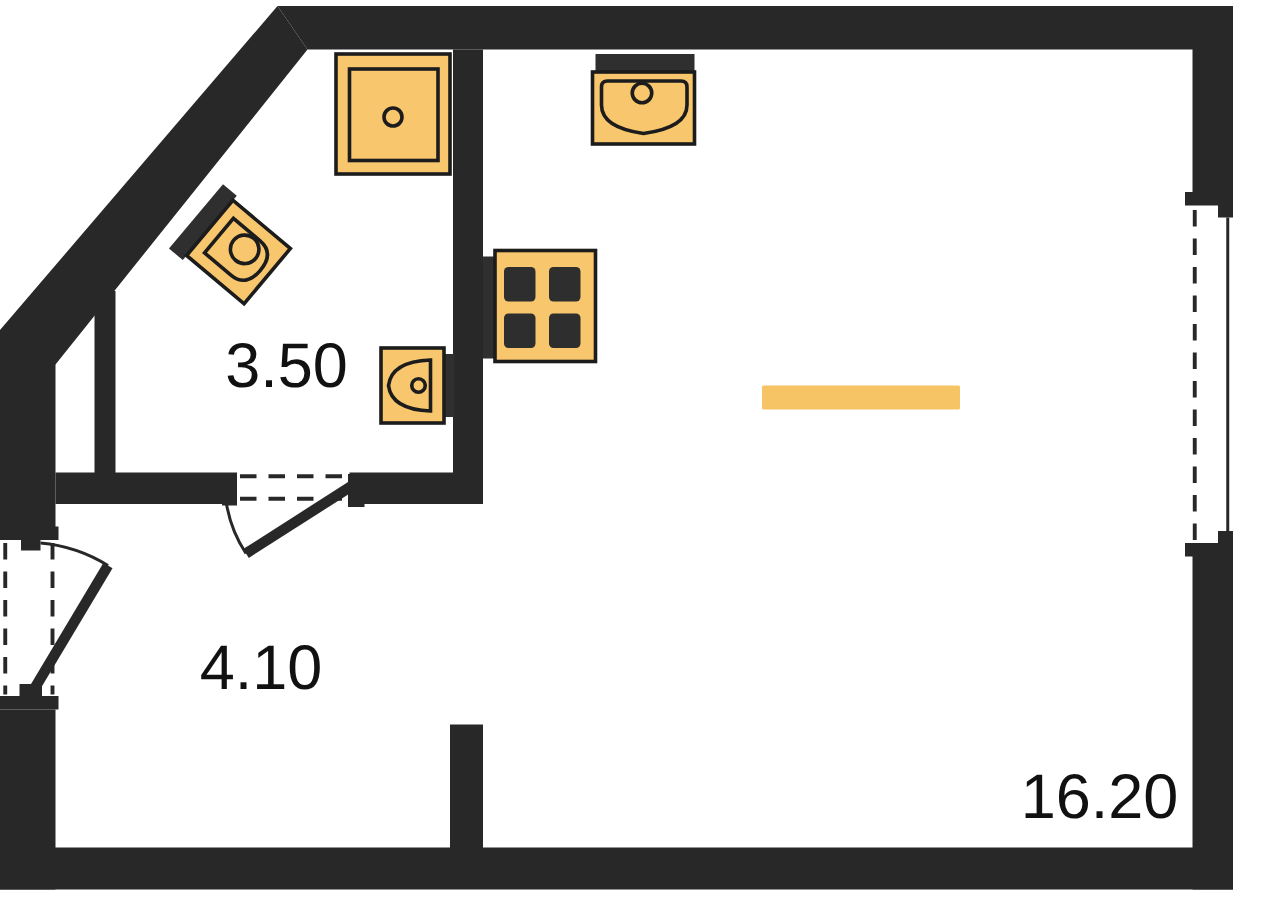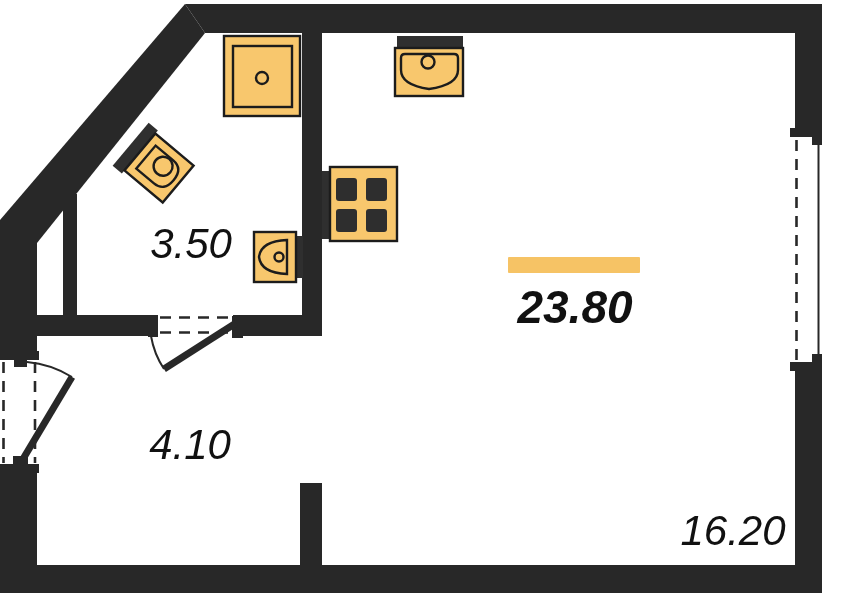--- a/index.html
+++ b/index.html
@@ -1,17 +1,17 @@
 <!DOCTYPE html>
 <html><head>
 <meta charset="utf-8">
 <style>
   html,body{margin:0;padding:0;background:#fff;}
   .stage{position:relative;width:822px;height:600px;background:var(--bg,#fff);overflow:hidden;
-         font-family:"Liberation Sans",sans-serif;font-style:italic;}
+         font-family:"Liberation Sans",sans-serif;}
   svg{position:absolute;left:0;top:0;}
   .wall{fill:var(--wall);stroke:none;}
   .sill{fill:var(--wall);}
   .tab{fill:var(--wall);}
   .dash{stroke:var(--wall);stroke-width:2.6;fill:none;stroke-dasharray:11 8;}
   .thin{stroke:var(--wall);stroke-width:2;fill:none;}
   .leaf{stroke:var(--wall);stroke-width:7;fill:none;}
   .arc{stroke:var(--wall);stroke-width:2;fill:none;}
   .strip{fill:#2f2f2f;}
   .fix-body{fill:var(--fixture);stroke:var(--line);stroke-width:2.4;}
@@ -109,19 +109,18 @@
       <rect class="burner" x="366" y="178" width="21" height="23" rx="3"></rect>
       <rect class="burner" x="336" y="209" width="21" height="23" rx="3"></rect>
       <rect class="burner" x="366" y="209" width="21" height="23" rx="3"></rect>
     </g>
   </svg>
 
   <div class="total-bar"></div>
 
   <div class="room-label" style="left:191px;top:244px;">3.50</div>
 
-  <div class="room-label" style="left:190px;top:445px;">4.10</div>
+  <div class="room-label" style="left:174px;top:445px;">4.10</div>
 
-  <div class="room-label total" style="left:575px;top:307px;">23.80</div>
 
   <div class="room-label" style="left:717px;top:531px;margin-left:16px;">16.20</div>
 
 </div>
 
 </body></html>

